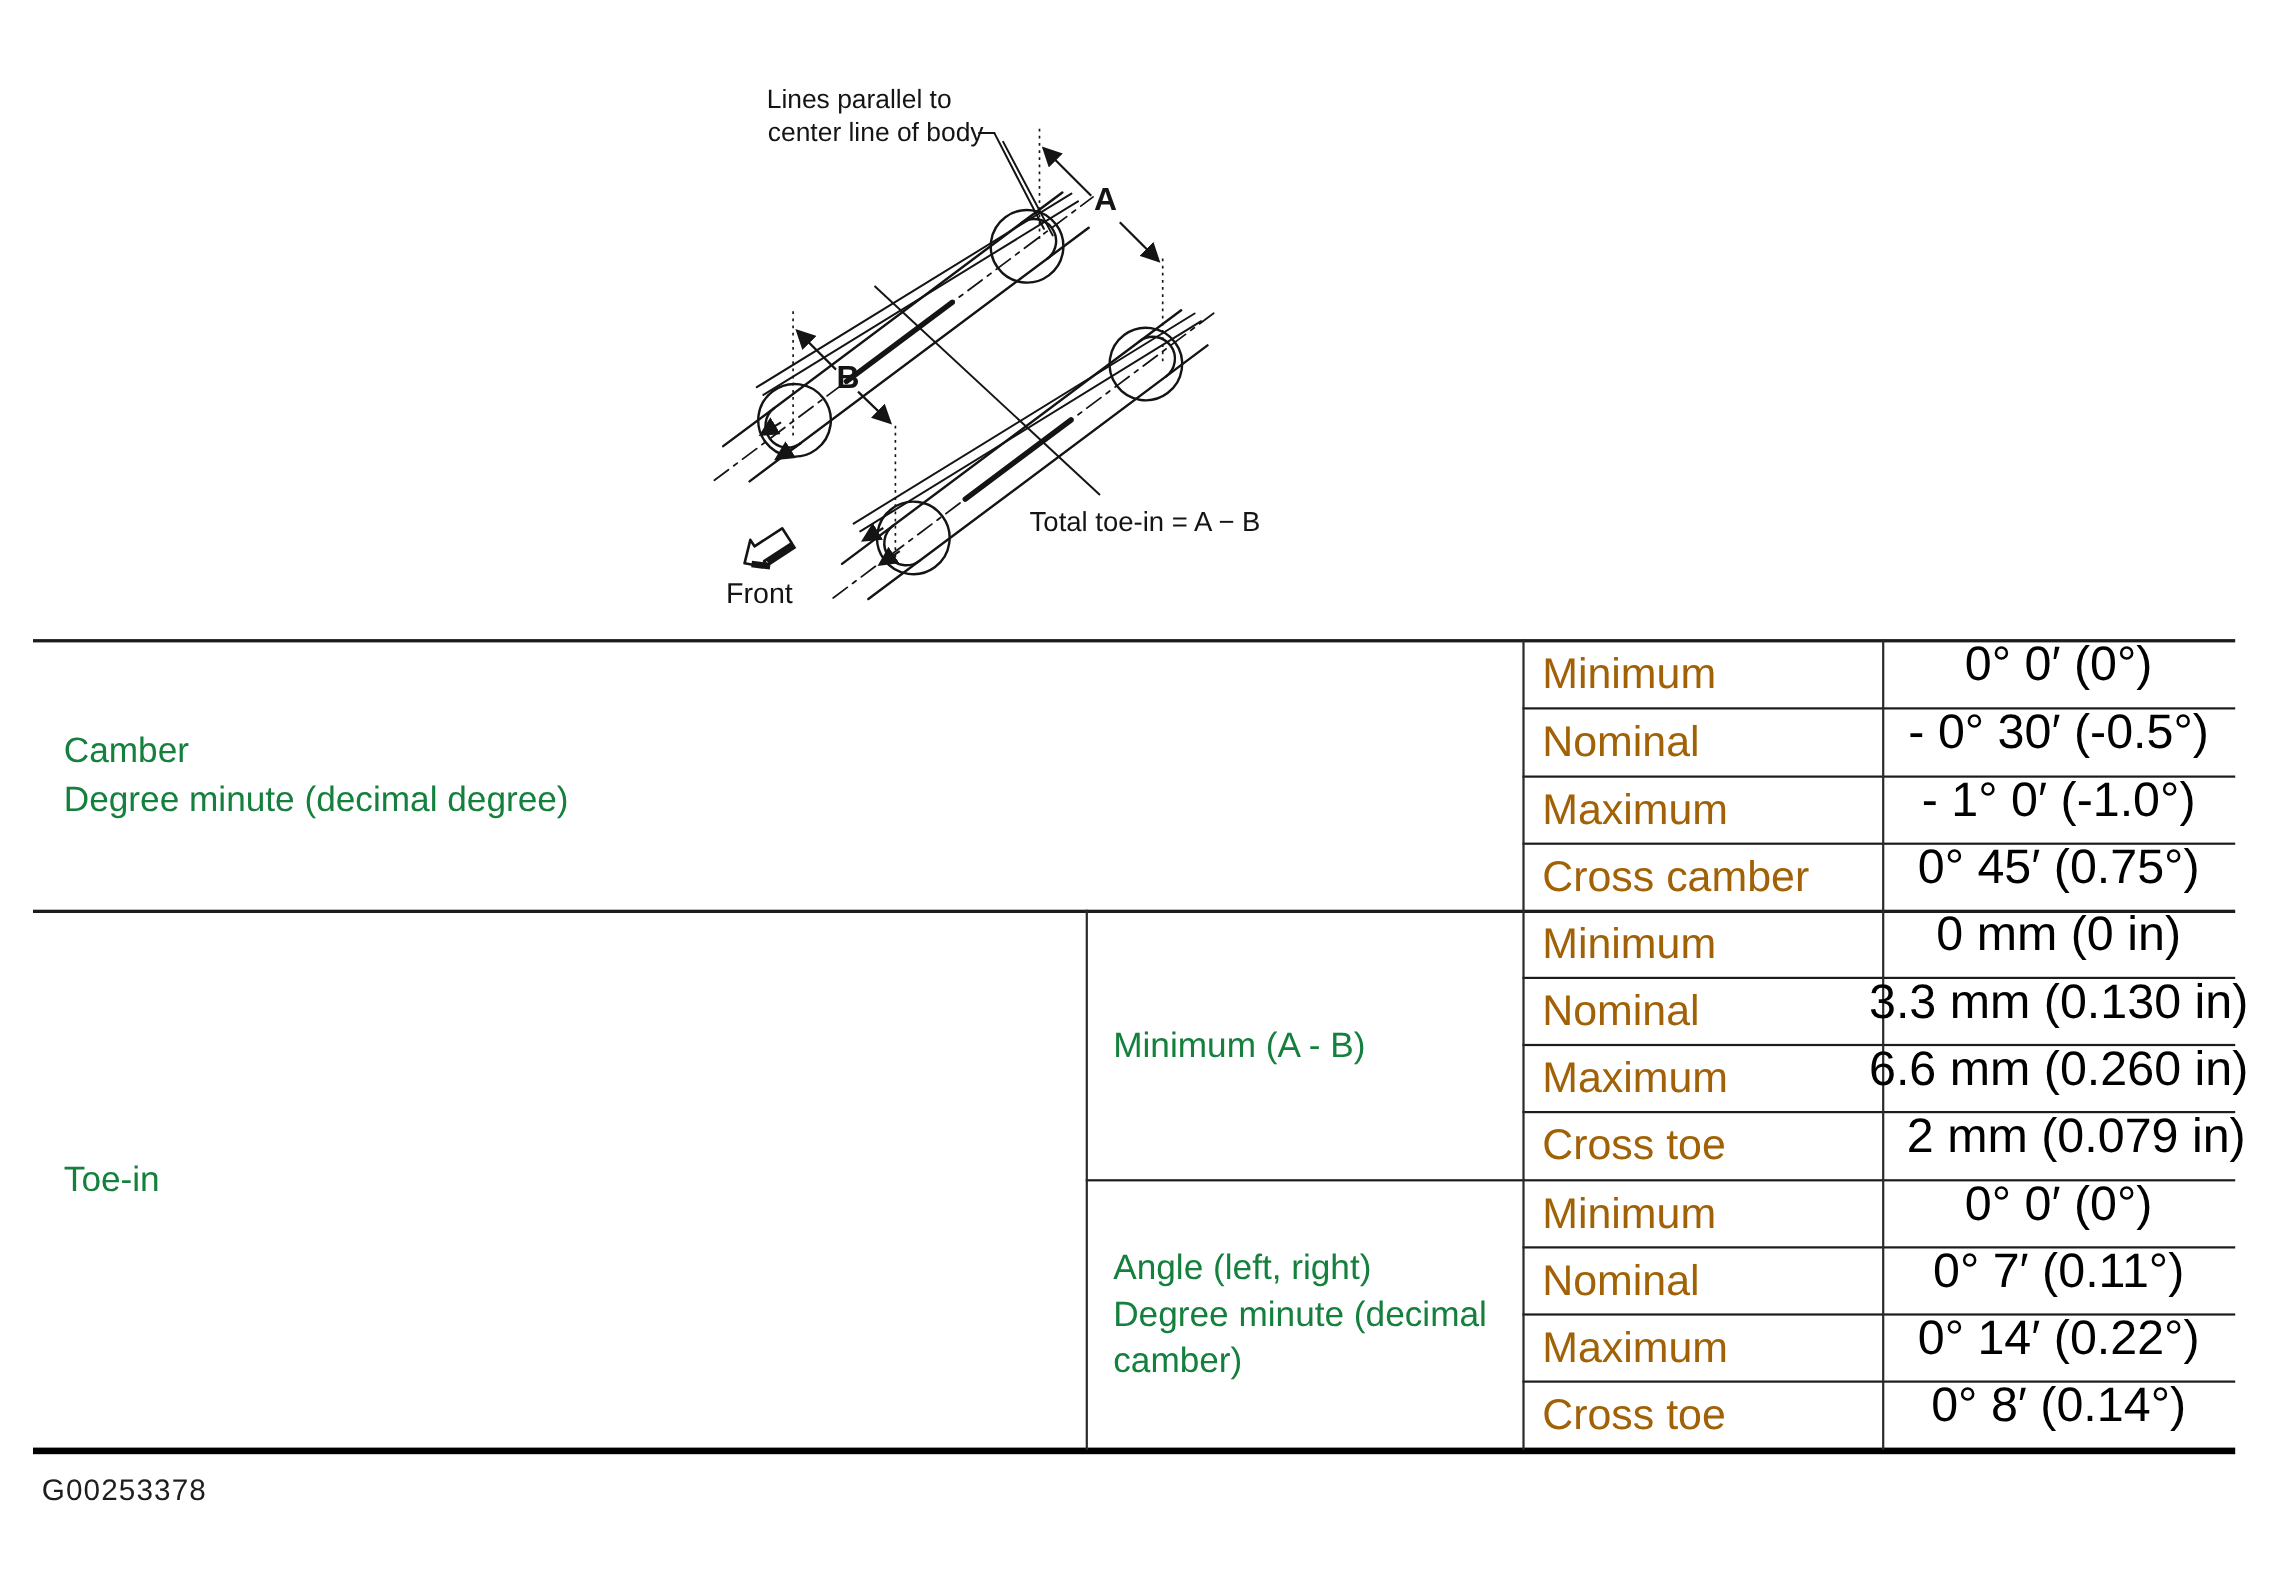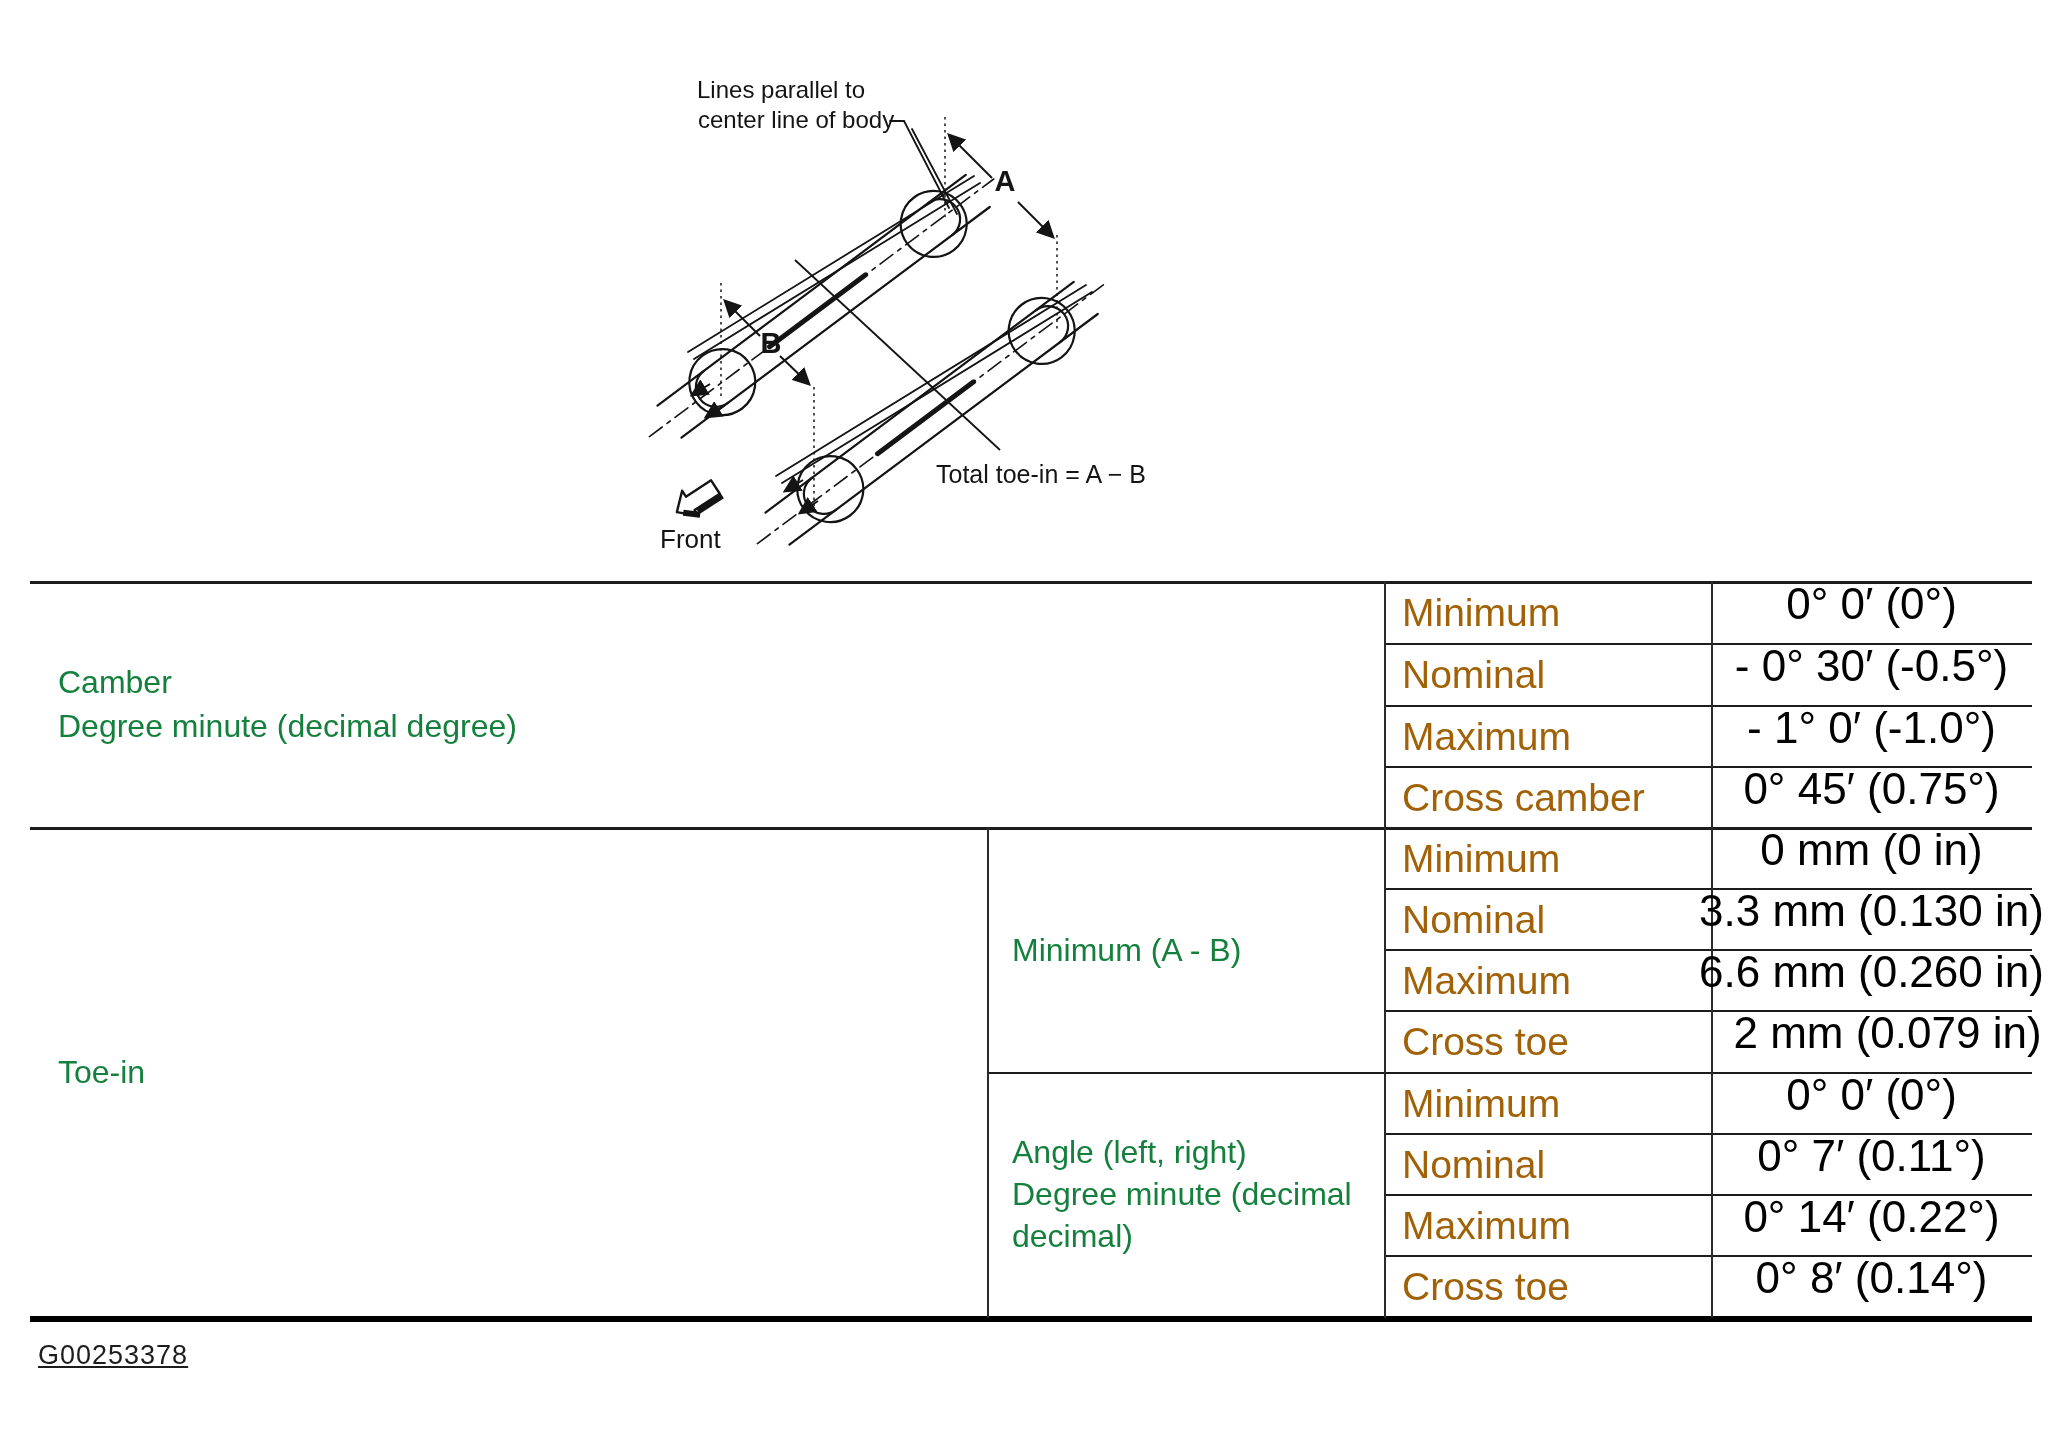--- a/index.html
+++ b/index.html
@@ -6,21 +6,21 @@
   #page{position:relative;width:2068px;height:1435px;background:#ffffff;overflow:hidden;
         font-family:"Liberation Sans", sans-serif;color:#101010;}
   .hline{position:absolute;background:#1c1c1c;}
   .vline{position:absolute;background:#2a2a2a;}
   .sec-label{position:absolute;display:flex;flex-direction:column;justify-content:center;
              font-size:32px;line-height:44px;color:#15803d;white-space:nowrap;}
   .rowlabel{position:absolute;left:1402px;width:290px;height:61px;display:flex;align-items:center;
             font-size:39px;color:#a16207;white-space:nowrap;}
   .val{position:absolute;left:1711px;width:321px;height:44px;display:flex;align-items:center;
        justify-content:center;font-size:44px;color:#000000;white-space:nowrap;}
-  .figid{position:absolute;left:38px;top:1340px;font-size:27px;color:#1d1d1d;letter-spacing:1px;text-decoration:underline;}
+  .figid{position:absolute;left:38px;top:1340px;font-size:27px;color:#1d1d1d;letter-spacing:1px;}
   svg text{font-family:"Liberation Sans", sans-serif;fill:#141414;}
 </style>
 </head>
 <body>
 
 <div id="page">
 
   <svg style="position:absolute;left:640px;top:50px;" width="720" height="530" viewBox="0 0 720 530">
     <defs>
       <marker id="arr" viewBox="0 0 10 10" refX="8.5" refY="5" markerWidth="9" markerHeight="9" orient="auto-start-reverse">
@@ -129,21 +129,21 @@
     <span>Toe-in</span>
   </div>
 
   <div class="sec-label" style="left:1012px;top:827px;height:245px;width:365px;">
     <span>Minimum (A - B)</span>
   </div>
 
   <div class="sec-label" style="left:1012px;top:1072px;height:244px;width:370px;line-height:42px;">
     <span>Angle (left, right)</span>
     <span>Degree minute (decimal</span>
-    <span>decimal)</span>
+    <span>camber)</span>
   </div>
 
   <div class="rowlabel" style="top:582px;">Minimum</div>
   <div class="val" style="top:582px;">0° 0′ (0°)</div>
   <div class="rowlabel" style="top:644px;">Nominal</div>
   <div class="val" style="top:644px;">- 0° 30′ (-0.5°)</div>
   <div class="rowlabel" style="top:706px;">Maximum</div>
   <div class="val" style="top:706px;">- 1° 0′ (-1.0°)</div>
   <div class="rowlabel" style="top:767px;">Cross camber</div>
   <div class="val" style="top:767px;">0° 45′ (0.75°)</div>

